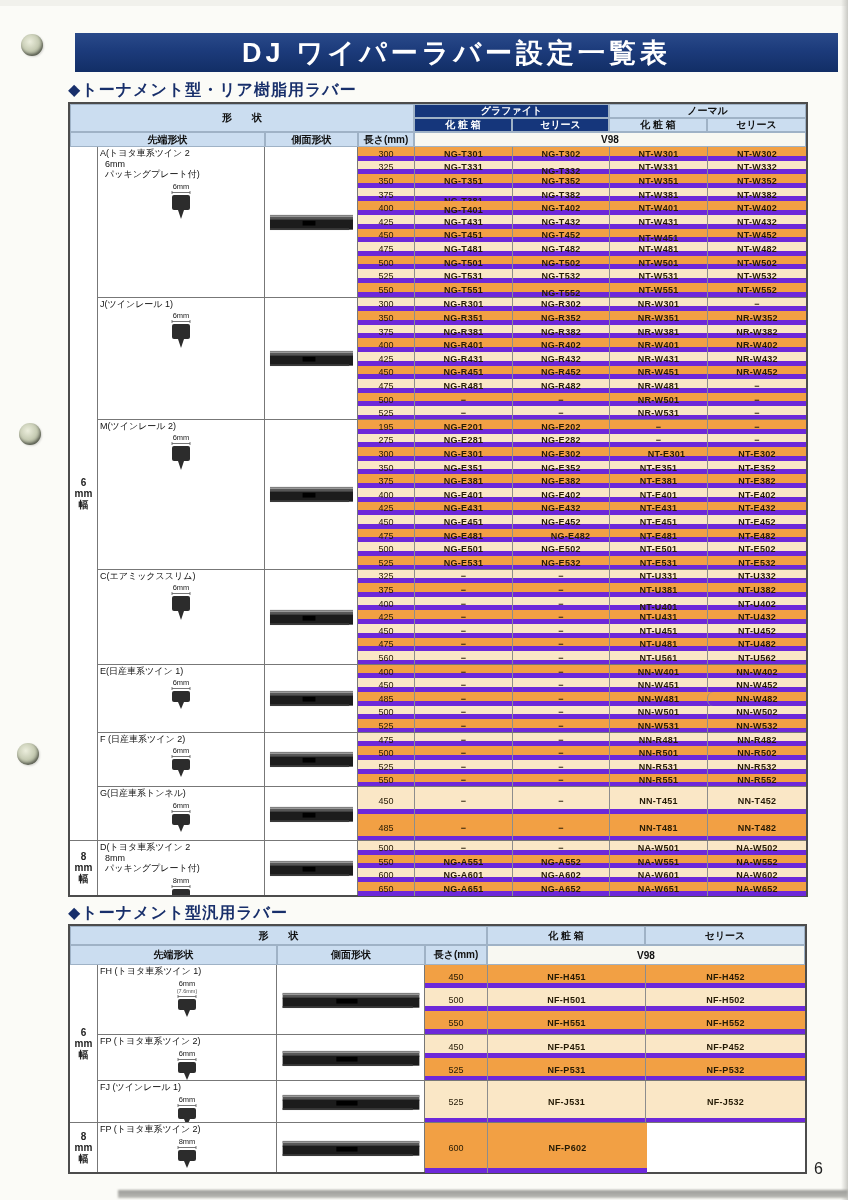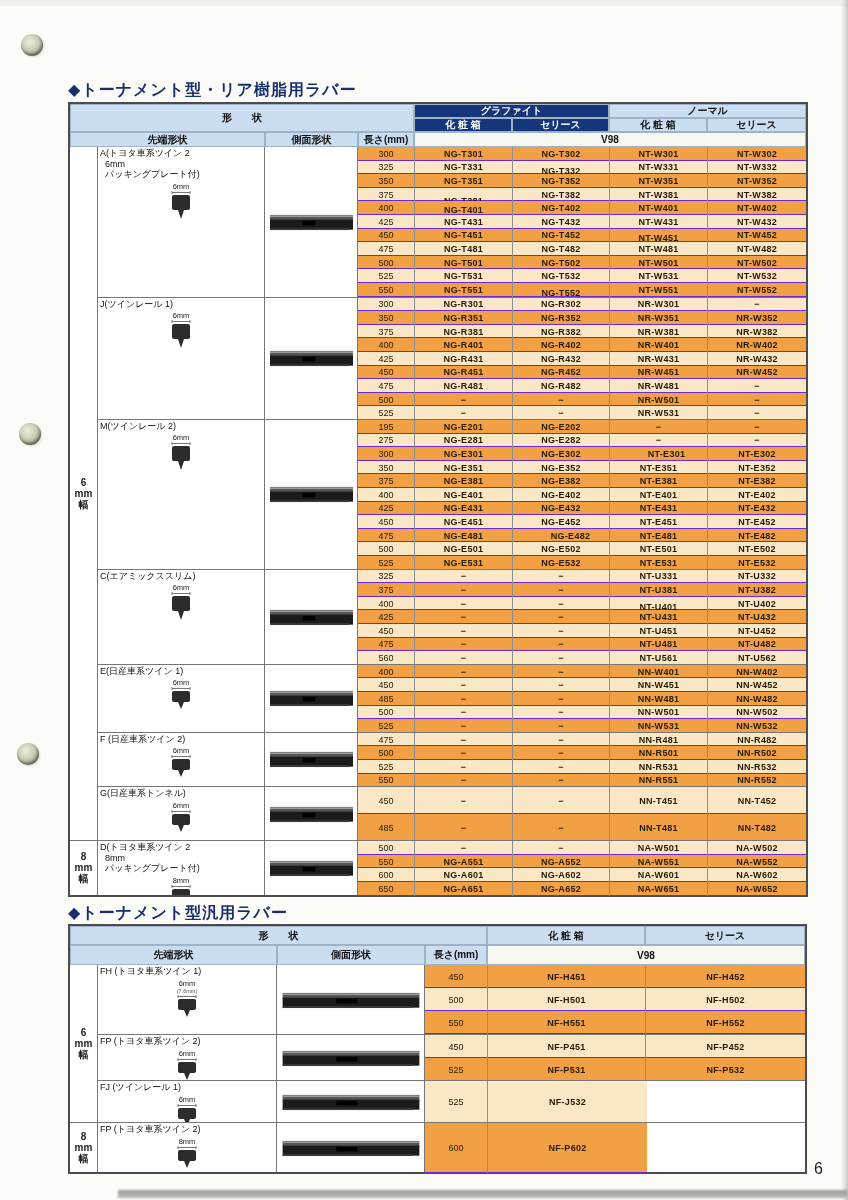--- a/index.html
+++ b/index.html
@@ -34,41 +34,42 @@
   .sections{display:flex;flex-direction:column;}
   .section{display:flex;border-top:1px solid #777;box-sizing:border-box;}
   .section:first-child,.wg-cell:first-child{border-top:none;}
   .tip-cell{box-sizing:border-box;border-right:1px solid #777;background:#fff;overflow:hidden;
         padding:1px 2px;position:relative;}
   .tip-label{font-size:9px;line-height:10.5px;color:#111;white-space:pre;}
   .tip-diagram{display:flex;justify-content:center;margin-top:1px;}
   .side-cell{box-sizing:border-box;border-right:1px solid #777;background:#fff;overflow:hidden;
         display:flex;align-items:center;justify-content:center;}
   .rows{display:flex;flex-direction:column;}
-  .drow{display:flex;box-sizing:border-box;border-bottom:1px solid #6d28d9;text-align:right;}
+  .drow{display:flex;box-sizing:border-box;border-bottom:5px solid #6d28d9;text-align:right;}
   .dcell{box-sizing:border-box;display:flex;align-items:center;justify-content:center;
         font-size:9px;color:#241a05;border-left:1px solid #8d8d8d;overflow:hidden;}
   .dcell:first-child{border-left:none;}
   .dcell.part{font-weight:bold;letter-spacing:.3px;}
   .row-orange{background:#f2a044;}
   .row-cream{background:#fae7c6;}
   .note{position:absolute;left:68px;font-size:10px;color:#2c2c2c;}
   .pageno{position:absolute;font-size:16px;color:#222;}
   .ghost{position:absolute;color:#57c8e8;opacity:.22;font-weight:bold;filter:blur(1px);font-size:20px;letter-spacing:3px;}
 </style>
 </head>
 <body>
 
 <div class="page">
   <div class="edge-top"></div>
   <div class="edge-right"></div>
   <div class="hole" style="left:21px;top:34px;"></div>
   <div class="hole" style="left:19px;top:423px;"></div>
   <div class="hole" style="left:17px;top:743px;"></div>
 
+  <div class="title-bar">DJ ワイパーラバー設定一覧表</div>
 
   <div class="ghost" style="left:235px;top:534px;">ワイパーラバー</div>
 
   <div class="section-title" style="top:80px;">◆トーナメント型・リア樹脂用ラバー</div>
   <div id="table1" class="tbl" style="top:102px;width:736px;">
       <div class="hdr" style="height: 43px;">
         <div class="hcell hc-blue" style="left: 0px; top: 0px; width: 344px; height: 28px;">形　　状</div>
         <div class="hcell hc-navy" style="left: 344px; top: 0px; width: 195px; height: 14px;">グラファイト</div>
         <div class="hcell hc-blue" style="left: 539px; top: 0px; width: 197px; height: 14px;">ノーマル</div>
         <div class="hcell hc-navy" style="left: 344px; top: 14px; width: 98px; height: 14px;">化 粧 箱</div>
@@ -501,21 +502,21 @@
                 <div class="dcell part" style="width: 98px; height: 13.6px;">−</div>
                 <div class="dcell part" style="width: 97px; height: 13.6px;">−</div>
                 <div class="dcell part" style="width: 98px; height: 13.6px;">NN-W451</div>
                 <div class="dcell part" style="width: 99px; height: 13.6px;">NN-W452</div>
               </div>
               <div class="drow row-orange" style="height: 13.6px;">
                 <div class="dcell" style="width: 56px; height: 13.6px;">485</div>
                 <div class="dcell part" style="width: 98px; height: 13.6px;">−</div>
                 <div class="dcell part" style="width: 97px; height: 13.6px;">−</div>
                 <div class="dcell part" style="width: 98px; height: 13.6px;">NN-W481</div>
-                <div class="dcell part" style="width: 99px; height: 13.6px;">NN-W482</div>
+                <div class="dcell part" style="width: 99px; height: 13.6px; border-radius: 6px;">NN-W482</div>
               </div>
               <div class="drow row-cream" style="height: 13.6px;">
                 <div class="dcell" style="width: 56px; height: 13.6px;">500</div>
                 <div class="dcell part" style="width: 98px; height: 13.6px;">−</div>
                 <div class="dcell part" style="width: 97px; height: 13.6px;">−</div>
                 <div class="dcell part" style="width: 98px; height: 13.6px;">NN-W501</div>
                 <div class="dcell part" style="width: 99px; height: 13.6px;">NN-W502</div>
               </div>
               <div class="drow row-orange" style="height: 13.6px;">
                 <div class="dcell" style="width: 56px; height: 13.6px;">525</div>
@@ -799,20 +800,21 @@
     <rect x="1" y="5" width="84" height="5" fill="#565656"></rect>
     <rect x="1" y="5.4" width="84" height="1.4" fill="#9a9a9a"></rect>
     <rect x="1" y="9" width="84" height="8.5" fill="#1c1c1c"></rect>
     <rect x="34" y="10" width="13" height="4" fill="#000"></rect>
     <rect x="1" y="16.2" width="80" height="1.6" fill="#3a3a3a"></rect>
   </svg>
             </div>
             <div class="rows">
               <div class="drow row-cream" style="height: 42px;">
                 <div class="dcell" style="width: 62px; height: 42px;">525</div>
+                <div class="dcell part" style="width: 158px; height: 42px;">NF-J531</div>
                 <div class="dcell part" style="width: 160px; height: 42px;">NF-J532</div>
               </div>
             </div>
           </div>
           <div class="section" style="height: 50px;">
             <div class="tip-cell" style="width: 179px;">
               <div class="tip-label">FP (トヨタ車系ツイン 2)</div>
               <div class="tip-diagram">
                 <svg width="46" height="40" viewBox="0 0 46 40">
     <text x="23" y="8" font-size="7.5" text-anchor="middle" fill="#222" font-family="Liberation Sans,sans-serif">8mm</text>

